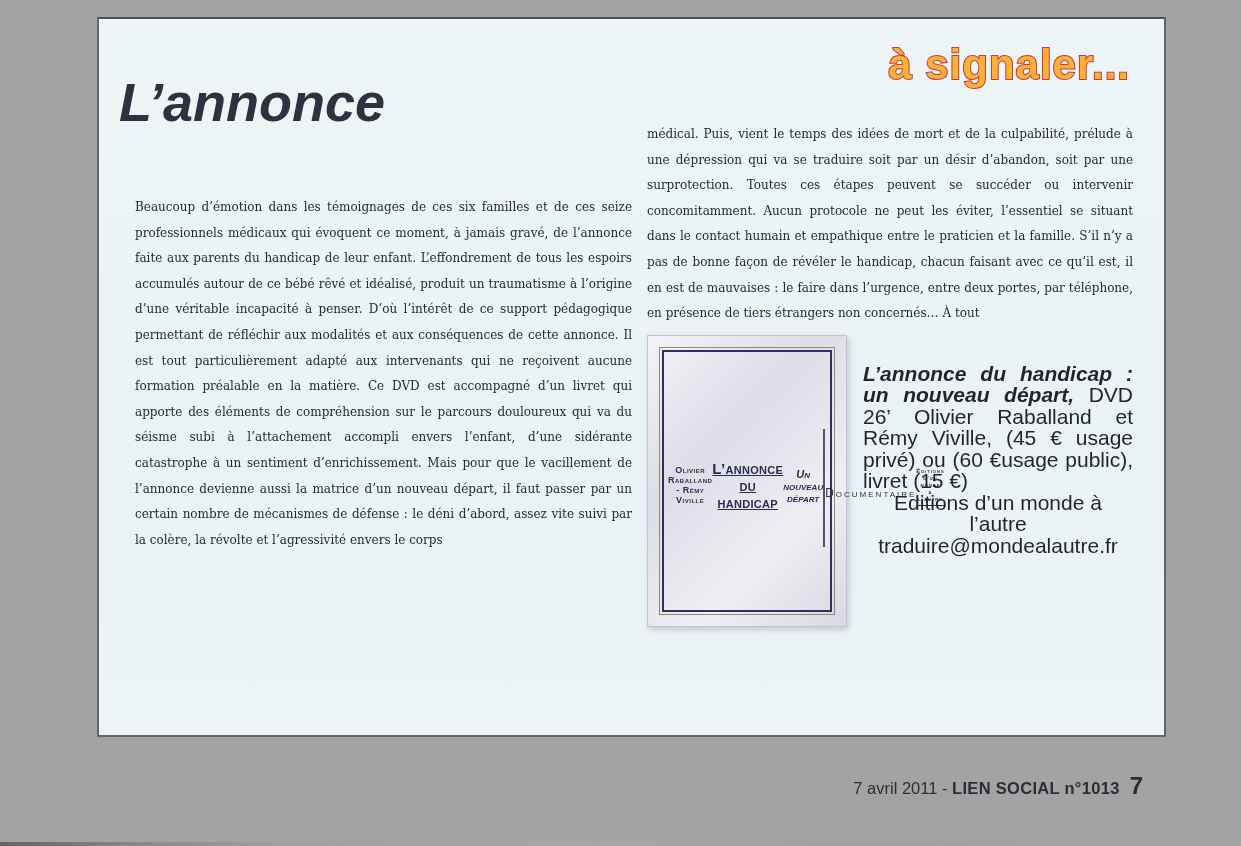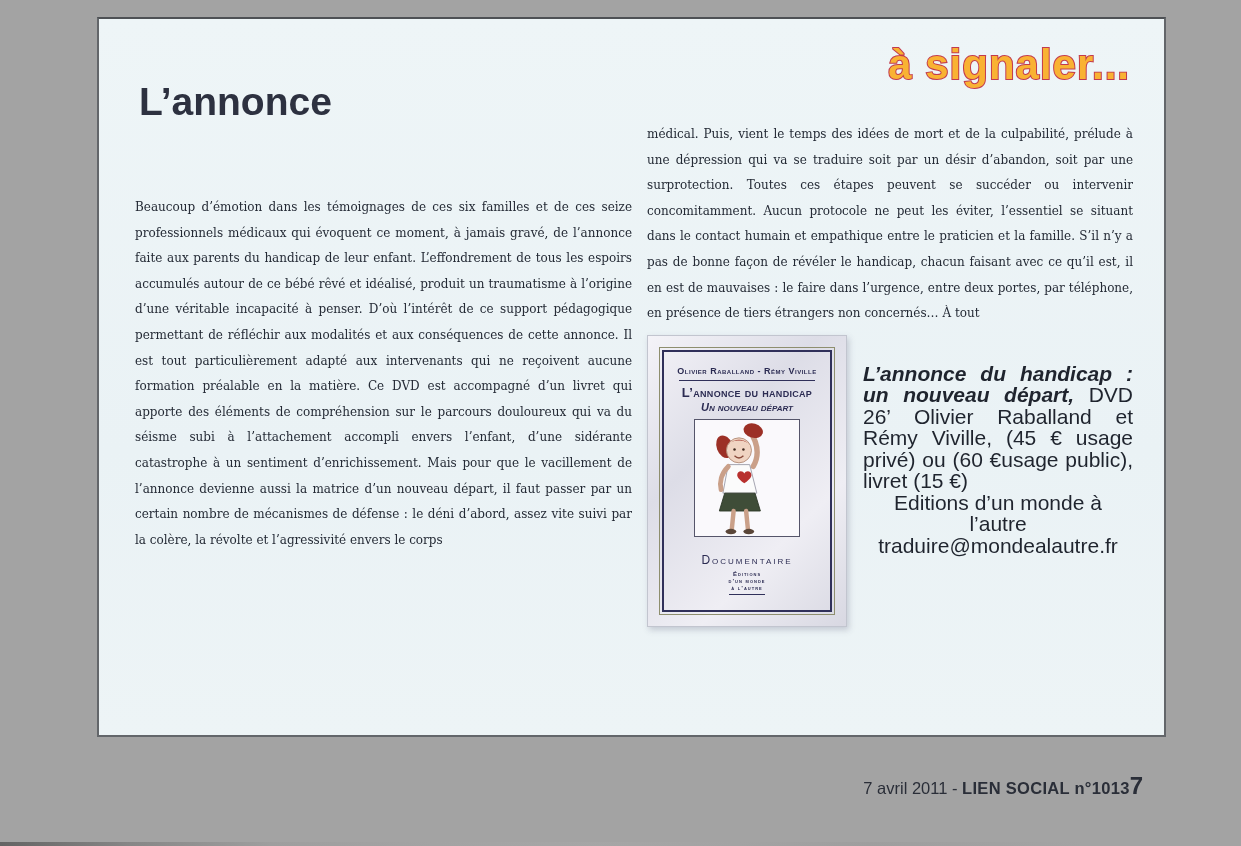--- a/index.html
+++ b/index.html
@@ -21,24 +21,24 @@
     position:absolute; top:22px; right:34px;
     font-family:"Liberation Sans", sans-serif;
     font-weight:bold; font-size:42px; letter-spacing:1px;
     color:#f9b233;
     -webkit-text-stroke:2px #c23a4e;
     paint-order:stroke fill;
   }
 
   
   .title {
-    position:absolute; left:40px; top:58px;
+    position:absolute; left:20px; top:58px;
     font-family:"Liberation Sans", sans-serif;
-    font-weight:bold; font-size:39px; line-height:50px;
-    color:#2d3140; letter-spacing:0;
+    font-weight:bold; font-size:54px; line-height:50px;
+    color:#2d3140; letter-spacing:0;font-style:italic;
   }
   .title-line { display:block; }
 
   
   .col { position:absolute; color:#242a35; }
   .body-text {
     font-family:"DejaVu Serif","Liberation Serif",serif;
     font-size:12px; line-height:25.6px; text-align:justify;
   }
   .col-left  { left:36px;  top:176px; width:497px; }
@@ -47,26 +47,26 @@
   
   .dvd-cover {
     float:left; width:200px; height:292px; margin:8px 16px 6px 0;
     background:linear-gradient(135deg,#f4f3f8 0%, #dddde7 35%, #efeef4 70%, #d8d8e2 100%);
     border:1px solid #c2c5cf; box-shadow:2px 3px 6px rgba(80,80,110,.25);
     padding:11px;
   }
   .dvd-frame { width:100%; height:100%; border:1px solid #8e8e6e; padding:2px; }
   .dvd-frame-inner {
     width:100%; height:100%; border:2px solid #30305a;
-    display:flex; flex-direction:column; align-items:center;
+    display:flex; flex-direction:row; align-items:center;
     padding:14px 4px 5px 4px; text-align:center; color:#2b2b52;
   }
   .dvd-authors { font-size:9px; font-weight:bold; font-variant:small-caps; letter-spacing:.5px; }
   .dvd-rule { width:86%; height:1px; background:#30305a; margin:4px 0 4px 0; }
-  .dvd-title { font-size:13px; font-weight:bold; font-variant:small-caps; letter-spacing:.3px; }
+  .dvd-title { font-size:15px; font-weight:bold; font-variant:small-caps; letter-spacing:.3px;text-decoration:underline; }
   .dvd-subtitle { font-size:11px; font-weight:bold; font-style:italic; font-variant:small-caps; margin-top:1px; }
   .dvd-illustration {
     width:106px; height:118px; margin-top:6px;
     border:1px solid #55556a; background:#faf9fc;
     display:flex; align-items:center; justify-content:center;
   }
   .dvd-illustration svg { width:100%; height:100%; }
   .dvd-genre { font-size:12px; font-weight:normal; font-variant:small-caps; letter-spacing:2px; margin-top:16px; }
   .dvd-logo { margin-top:4px; font-size:6px; font-weight:bold; letter-spacing:1px;
               line-height:7px; border-bottom:1px solid #30305a; padding-bottom:2px;
@@ -77,21 +77,21 @@
   
   .biblio { margin-top:36px; font-family:"Liberation Sans",sans-serif;
             font-size:21px; line-height:21.5px; color:#1f242e; }
   .biblio-main { text-align:justify; }
   .biblio-title { font-weight:bold; font-style:italic; }
   .biblio-line { text-align:center; }
 
   
   .footer {
     position:absolute; top:772px; right:98px;
-    display:flex; align-items:baseline; gap:0;
+    display:flex; align-items:baseline; gap:10px;
     color:#2a2e38; font-family:"Liberation Sans",sans-serif;
   }
   .footer-text { font-size:16.5px; }
   .footer-journal { font-weight:bold; letter-spacing:.3px; }
   .footer-pagenum { font-size:24px; font-weight:bold; }
 
   
   .scan-artifact {
     position:absolute; left:0; bottom:0; width:1085px; height:4px; opacity:.55;
     background:linear-gradient(to right,#303030 0%,#6f6f6f 12%,#9a9a9a 25%,

